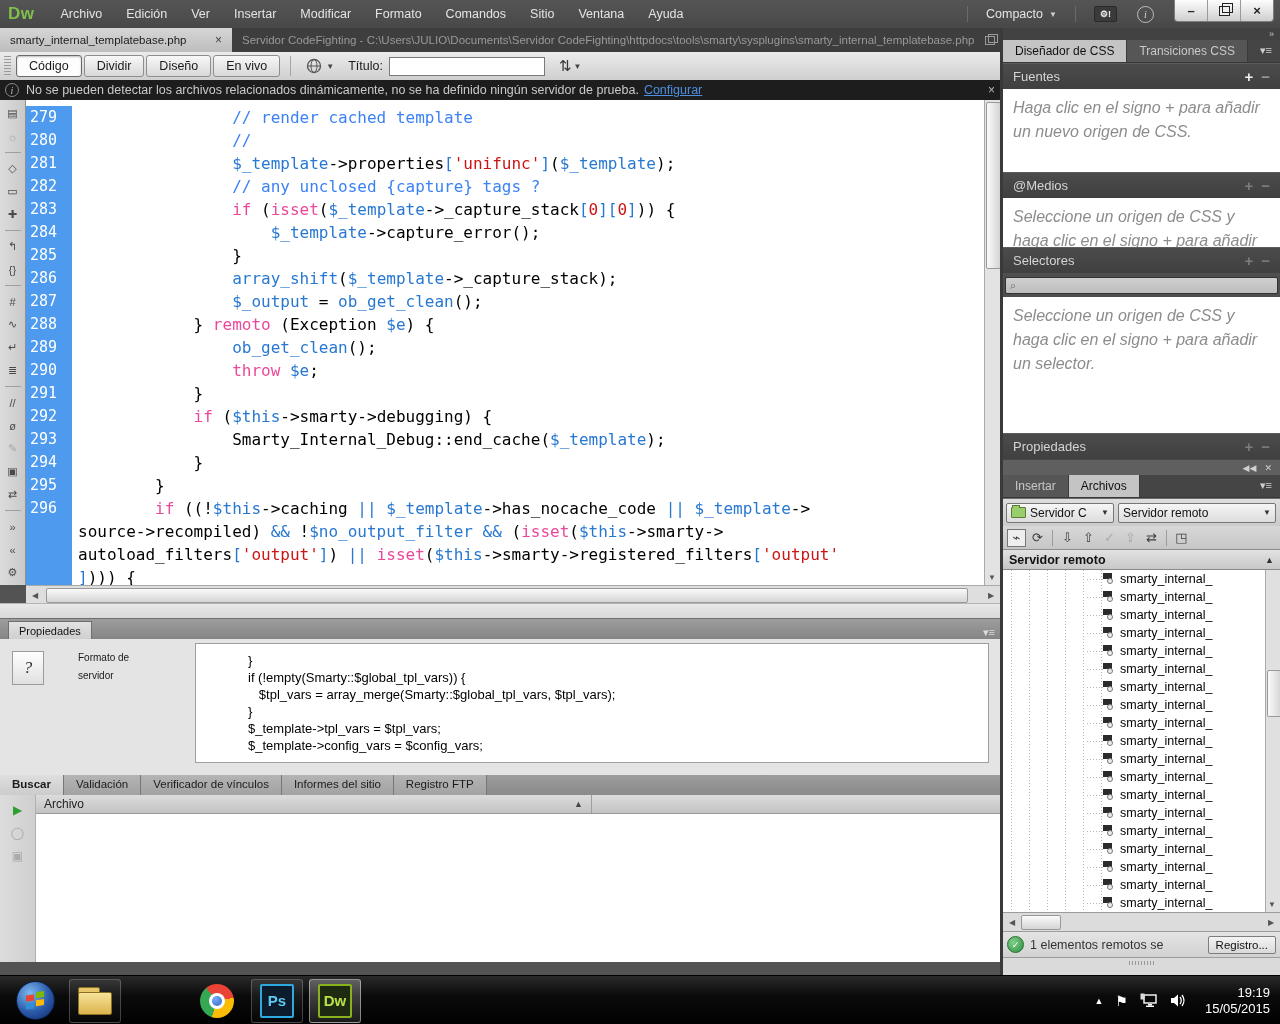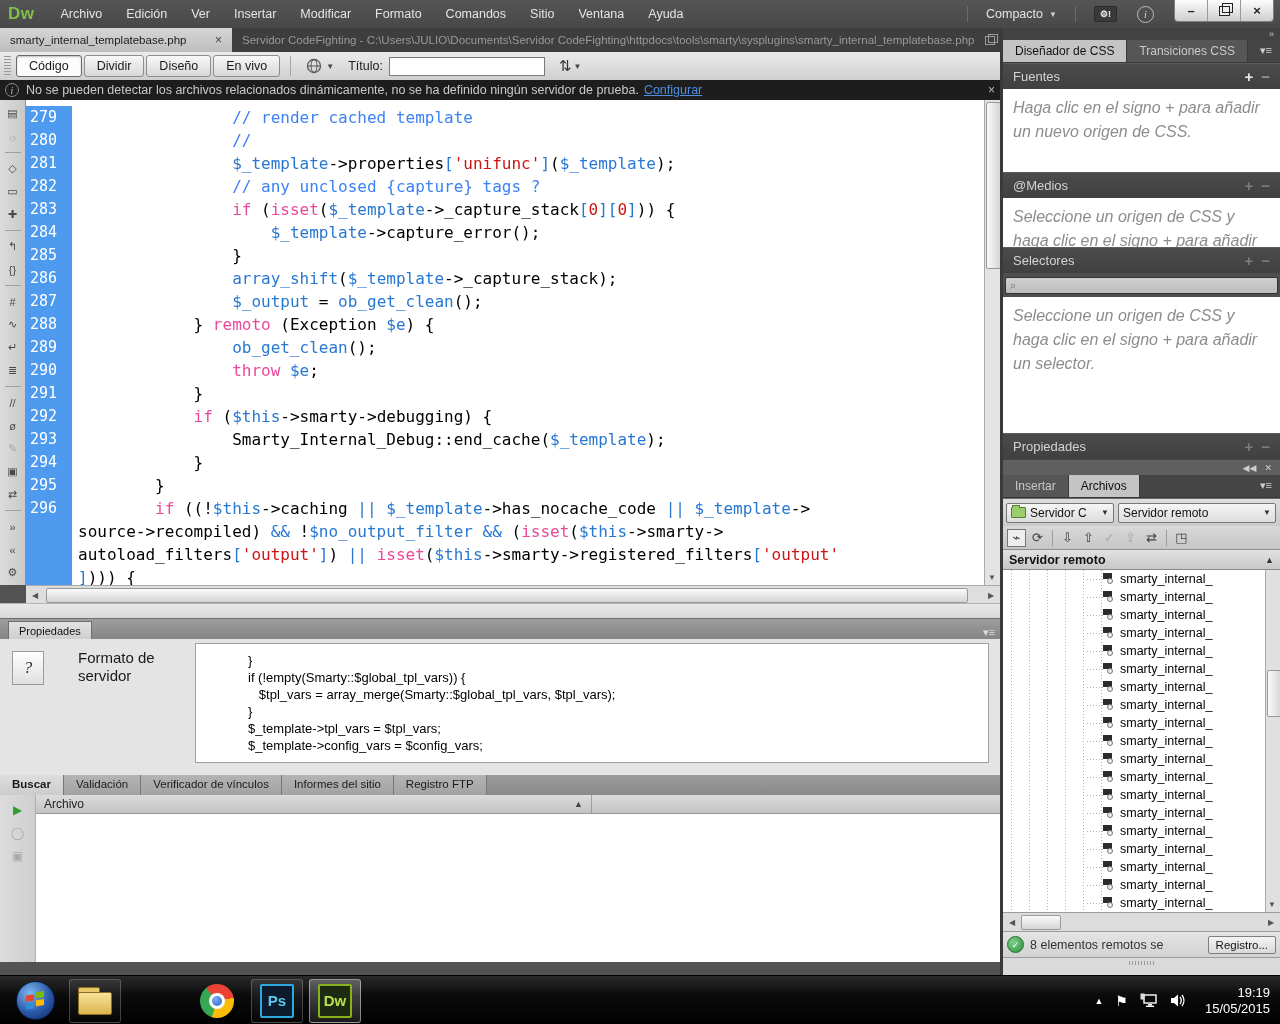--- a/index.html
+++ b/index.html
@@ -89,21 +89,21 @@
 
   
   #props-panel{left:0;top:618px;width:1003px;height:157px;background:#e4e4e4;border-top:1px solid #6f6f6f;}
   #props-header{height:20px;background:linear-gradient(#9d9d9d,#858585);display:flex;align-items:flex-end;}
   #props-tab{background:linear-gradient(#e2e2e2,#cfcfcf);color:#111;font-size:11px;padding:3px 10px 2px;margin-left:8px;
              border:1px solid #6f6f6f;border-bottom:none;}
   #props-menu-icon{margin-left:auto;color:#ddd;font-size:11px;padding-right:8px;}
   #props-help-btn{position:absolute;left:12px;top:32px;width:30px;height:32px;background:linear-gradient(#fff,#e0e0e0);
                   border:1px solid #9a9a9a;color:#333;font-size:17px;font-style:italic;font-family:"Liberation Serif",serif;
                   display:flex;align-items:center;justify-content:center;}
-  #props-label{position:absolute;left:78px;top:30px;font-size:15px;color:#1a1a1a;line-height:18px;}
+  #props-label{position:absolute;left:78px;top:30px;font-size:10px;color:#1a1a1a;line-height:18px;}
   #props-codebox{position:absolute;left:195px;top:24px;width:794px;height:120px;background:#fff;border:1px solid #9f9f9f;
                  overflow:hidden;box-sizing:border-box;}
   .props-code-line{white-space:pre;font-size:13px;line-height:17px;color:#000;padding-left:52px;}
   #props-codebox .pad{height:8px;}
 
   
   #results-panel{left:0;top:775px;width:1003px;height:187px;background:#fff;}
   #res-tabbar{height:20px;background:linear-gradient(#9c9c9c,#8a8a8a);display:flex;align-items:stretch;border-bottom:1px solid #6f6f6f;}
   .res-tab{padding:3px 12px 0;font-size:11.5px;color:#1c1c1c;background:linear-gradient(#b4b4b4,#a2a2a2);
            border-right:1px solid #777;}
@@ -641,21 +641,21 @@
   </div>
 
   <div id="files-hscroll">
     <span class="scroll-btn" style="left:2px;top:2px;">◀</span>
     <span class="hthumb" style="left:18px;width:38px;"></span>
     <span class="scroll-btn" style="right:2px;top:2px;">▶</span>
   </div>
 
   <div id="files-status">
     <span id="conn-icon">✓</span>
-    <span>8 elementos remotos se</span>
+    <span>1 elementos remotos se</span>
     <span id="log-button">Registro...</span>
   </div>
   <div id="rp-filler">
       <span class="grip-dots"></span>
     </div>
   <div id="rp-bottom-dark"></div>
 </div>
 
 <div id="taskbar" class="abs">
   <span id="taskbar-apps" style="display:flex;align-items:center;padding-left:4px;">

